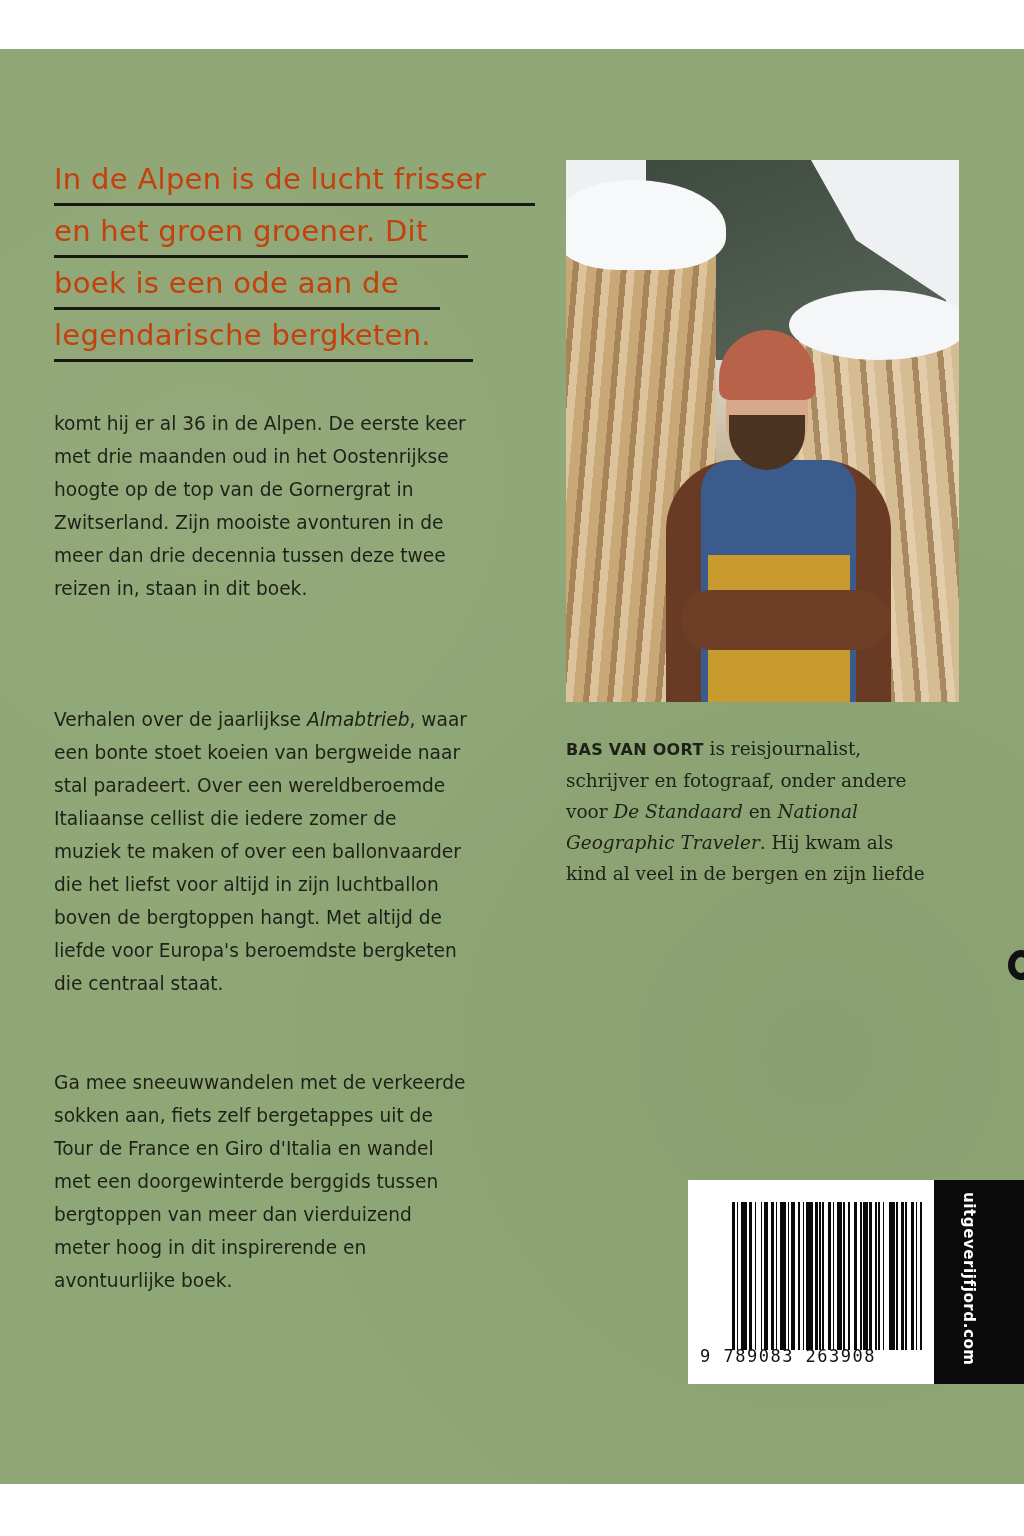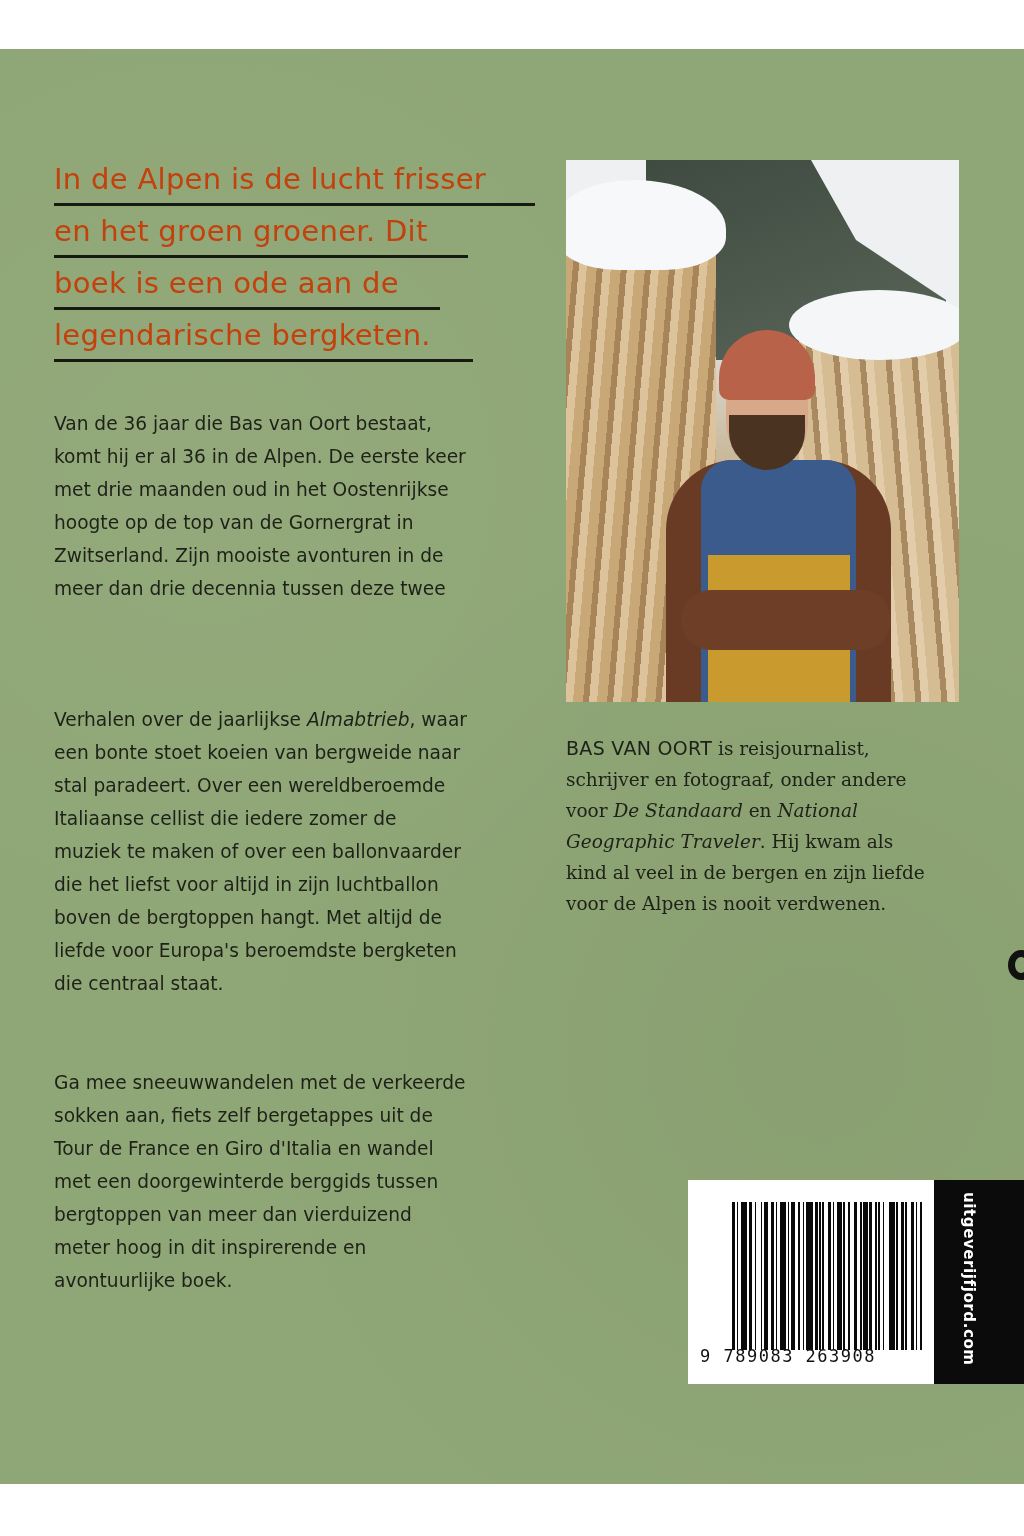--- a/index.html
+++ b/index.html
@@ -50,21 +50,21 @@
   .photo .arms { position: absolute; left: 115px; top: 430px; width: 210px; height: 60px; background: #6e3e26; border-radius: 30px; }
   .photo .head { position: absolute; left: 160px; top: 195px; width: 82px; height: 110px; background: #d8a88a; border-radius: 45% 45% 40% 40%; }
   .photo .beard { position: absolute; left: 163px; top: 255px; width: 76px; height: 55px; background: #4b3322; border-radius: 0 0 40px 40px; }
   .photo .hat { position: absolute; left: 153px; top: 170px; width: 96px; height: 70px; background: #b8624a; border-radius: 48px 48px 10px 10px; }
 
   .bio {
     position: absolute; left: 566px; top: 733px; width: 400px;
     font-family: "DejaVu Serif", serif; font-size: 18.5px; line-height: 31px; color: #1d2118;
   }
   .bio .ln { display: block; white-space: nowrap; }
-  .bio .name { font-family: "DejaVu Sans", sans-serif; font-weight: normal; font-size: 19px; letter-spacing: 0.3px; }
+  .bio .name { font-family: "DejaVu Sans", sans-serif; font-weight: bold; font-size: 16px; letter-spacing: 0.3px; }
   .bio em { font-style: italic; }
 
   .side-mark {
     position: absolute; left: 1008px; top: 950px; width: 26px; height: 30px;
     border: 7px solid #111; border-radius: 50%; box-sizing: border-box;
   }
 
   .barcode-box {
     position: absolute; left: 688px; top: 1180px; width: 246px; height: 204px; background: #ffffff;
   }
@@ -101,26 +101,26 @@
     <span>boek is een ode aan de</span>
     <div class="hl-rule" style="width:386px"></div>
   </div>
   <div class="hl-line">
     <span>legendarische bergketen.</span>
     <div class="hl-rule" style="width:419px"></div>
   </div>
 </div>
 
 <div class="body-text p1">
-  <span class="ln">Van de 36 jaar die Bas van Oort bestaat,</span>
   <span class="ln">komt hij er al 36 in de Alpen. De eerste keer</span>
   <span class="ln">met drie maanden oud in het Oostenrijkse</span>
   <span class="ln">hoogte op de top van de Gornergrat in</span>
   <span class="ln">Zwitserland. Zijn mooiste avonturen in de</span>
   <span class="ln">meer dan drie decennia tussen deze twee</span>
+  <span class="ln">reizen in, staan in dit boek.</span>
 </div>
 
 <div class="body-text p2">
   <span class="ln"><span>Verhalen over de jaarlijkse </span><em>Almabtrieb</em><span>, waar</span></span>
   <span class="ln">een bonte stoet koeien van bergweide naar</span>
   <span class="ln">stal paradeert. Over een wereldberoemde</span>
   <span class="ln">Italiaanse cellist die iedere zomer de</span>
   <span class="ln">muziek te maken of over een ballonvaarder</span>
   <span class="ln">die het liefst voor altijd in zijn luchtballon</span>
   <span class="ln">boven de bergtoppen hangt. Met altijd de</span>
@@ -153,21 +153,20 @@
   <div class="beard"></div>
   <div class="hat"></div>
 </div>
 
 <div class="bio">
   <span class="ln"><span class="name">BAS VAN OORT</span><span> is reisjournalist,</span></span>
   <span class="ln">schrijver en fotograaf, onder andere</span>
   <span class="ln"><span>voor </span><em>De Standaard</em><span> en </span><em>National</em></span>
   <span class="ln"><em>Geographic Traveler</em><span>. Hij kwam als</span></span>
   <span class="ln">kind al veel in de bergen en zijn liefde</span>
-  <span class="ln">voor de Alpen is nooit verdwenen.</span>
 </div>
 
 <div class="side-mark"></div>
 
 <div class="barcode-box">
   <div class="bars" id="bars">
       <span style="width: 3.02362px; background: rgb(10, 10, 10);"></span>
       <span style="width: 1.51181px; background: rgb(255, 255, 255);"></span>
       <span style="width: 1.51181px; background: rgb(10, 10, 10);"></span>
       <span style="width: 3.02362px; background: rgb(255, 255, 255);"></span>

